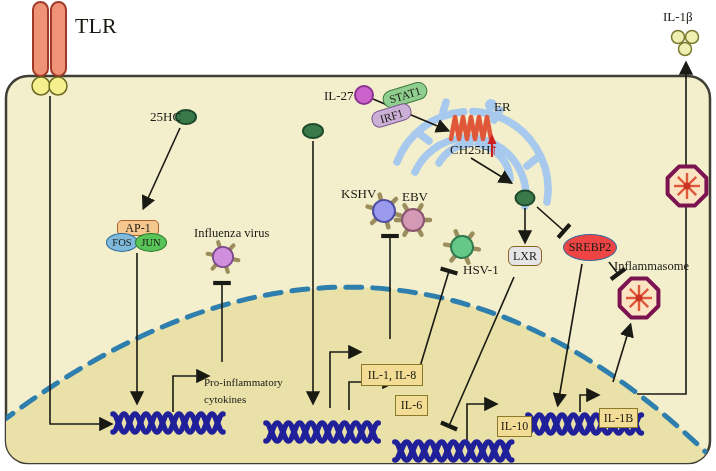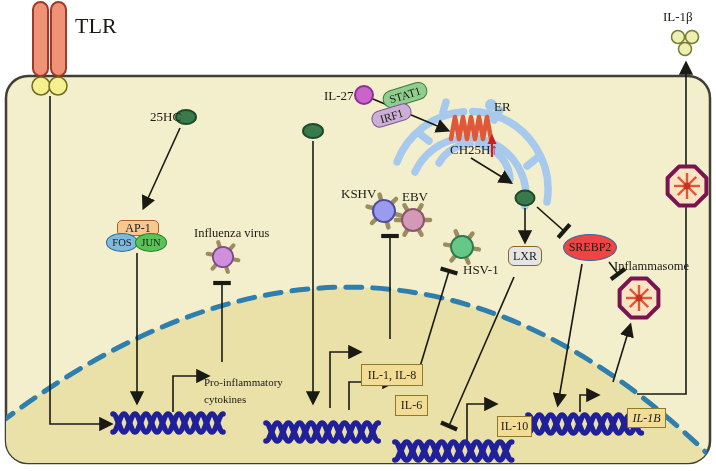--- a/index.html
+++ b/index.html
@@ -168,15 +168,15 @@
 <div class="pill" style="left:117px;top:220px;width:42px;height:16px;background:#f6c890;border:1.5px solid #a8622a;border-radius:5px;">AP-1</div>
 <div class="pill" style="left:106px;top:233px;width:32px;height:19px;background:#7fb9dc;border:1.5px solid #2a6a9a;border-radius:50%;font-size:10.5px;">FOS</div>
 <div class="pill" style="left:135px;top:233px;width:32px;height:19px;background:#58c458;border:1.5px solid #2a7a2a;border-radius:50%;font-size:10.5px;">JUN</div>
 <div class="pill" style="left:382px;top:86px;width:46px;height:18px;background:#8fce8f;border:1.5px solid #3c7a3c;border-radius:9px;transform:rotate(-17deg);font-size:11.5px;">STAT1</div>
 <div class="pill" style="left:371px;top:107px;width:41px;height:17px;background:#ccafd7;border:1.5px solid #7a5890;border-radius:8px;transform:rotate(-17deg);font-size:11.5px;">IRF1</div>
 <div class="pill" style="left:508px;top:246px;width:34px;height:20px;background:#e5e5e5;border:1.5px solid #8a6420;border-radius:6px;font-size:12px;">LXR</div>
 <div class="pill" style="left:563px;top:234px;width:54px;height:27px;background:#ef4444;border:1.5px solid #3a6a9a;border-radius:50%;font-size:12px;">SREBP2</div>
 <div class="nbox" style="left:361px;top:340px;width:62px;height:22px;">IL-1, IL-8</div>
 <div class="nbox" style="left:395px;top:371px;width:33px;height:21px;">IL-6</div>
 <div class="nbox" style="left:497px;top:392px;width:35px;height:21px;">IL-10</div>
-<div class="nbox" style="left:627px;top:384px;width:39px;height:20px;font-style:italic;">IL-1B</div>
+<div class="nbox" style="left:599px;top:384px;width:39px;height:20px;">IL-1B</div>
 
 </div>
 
 </body></html>

